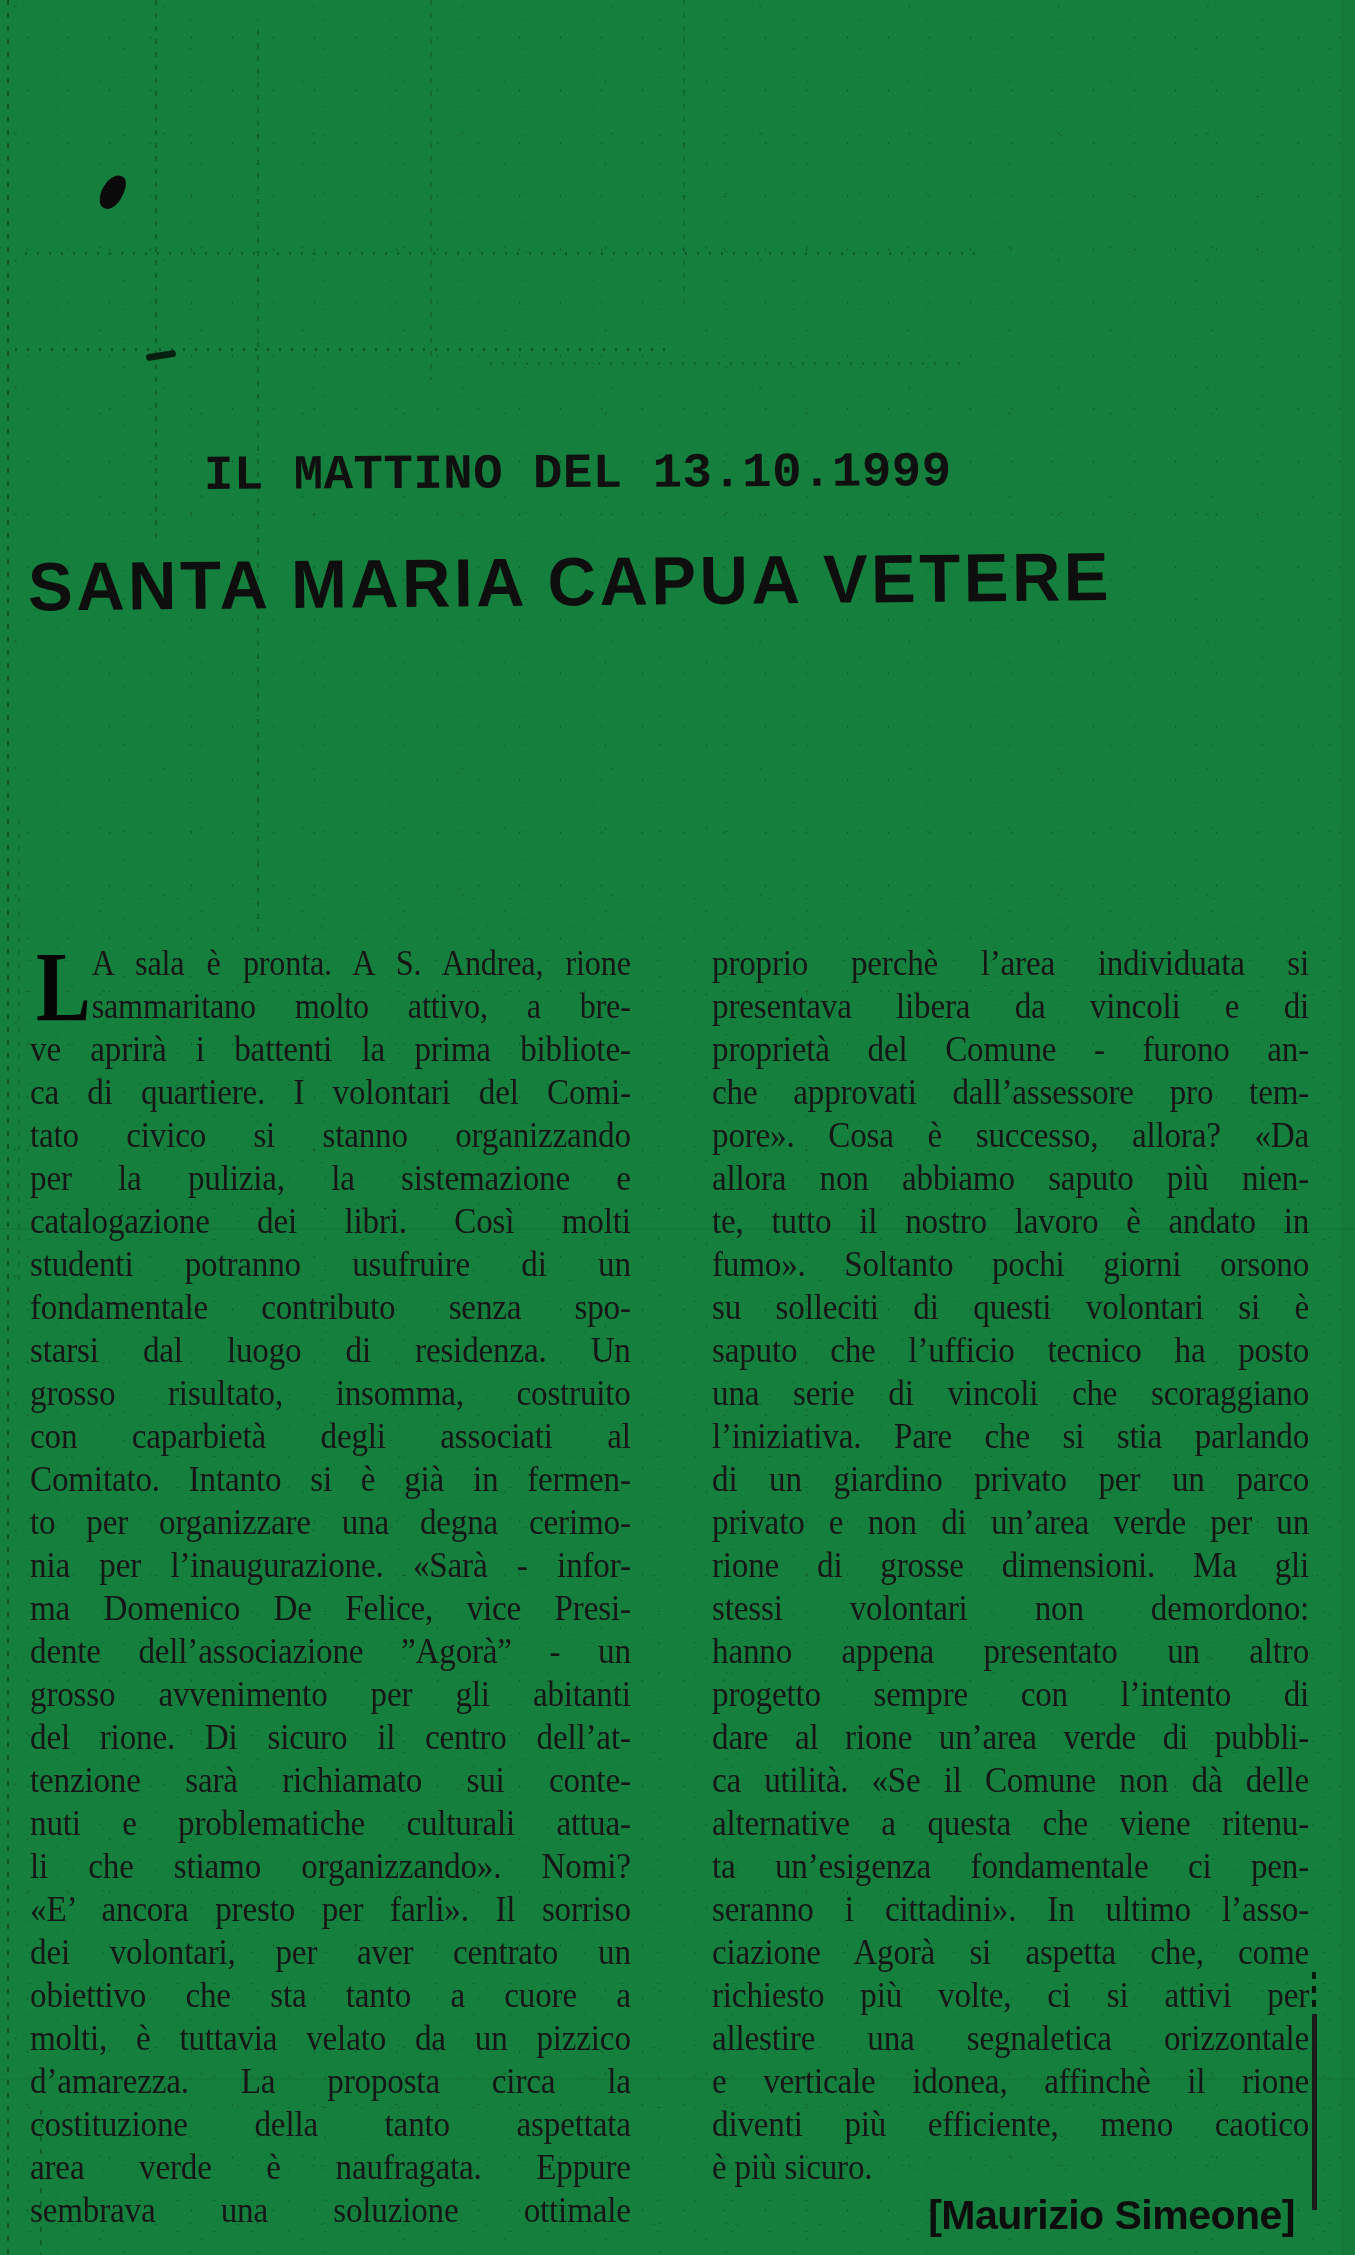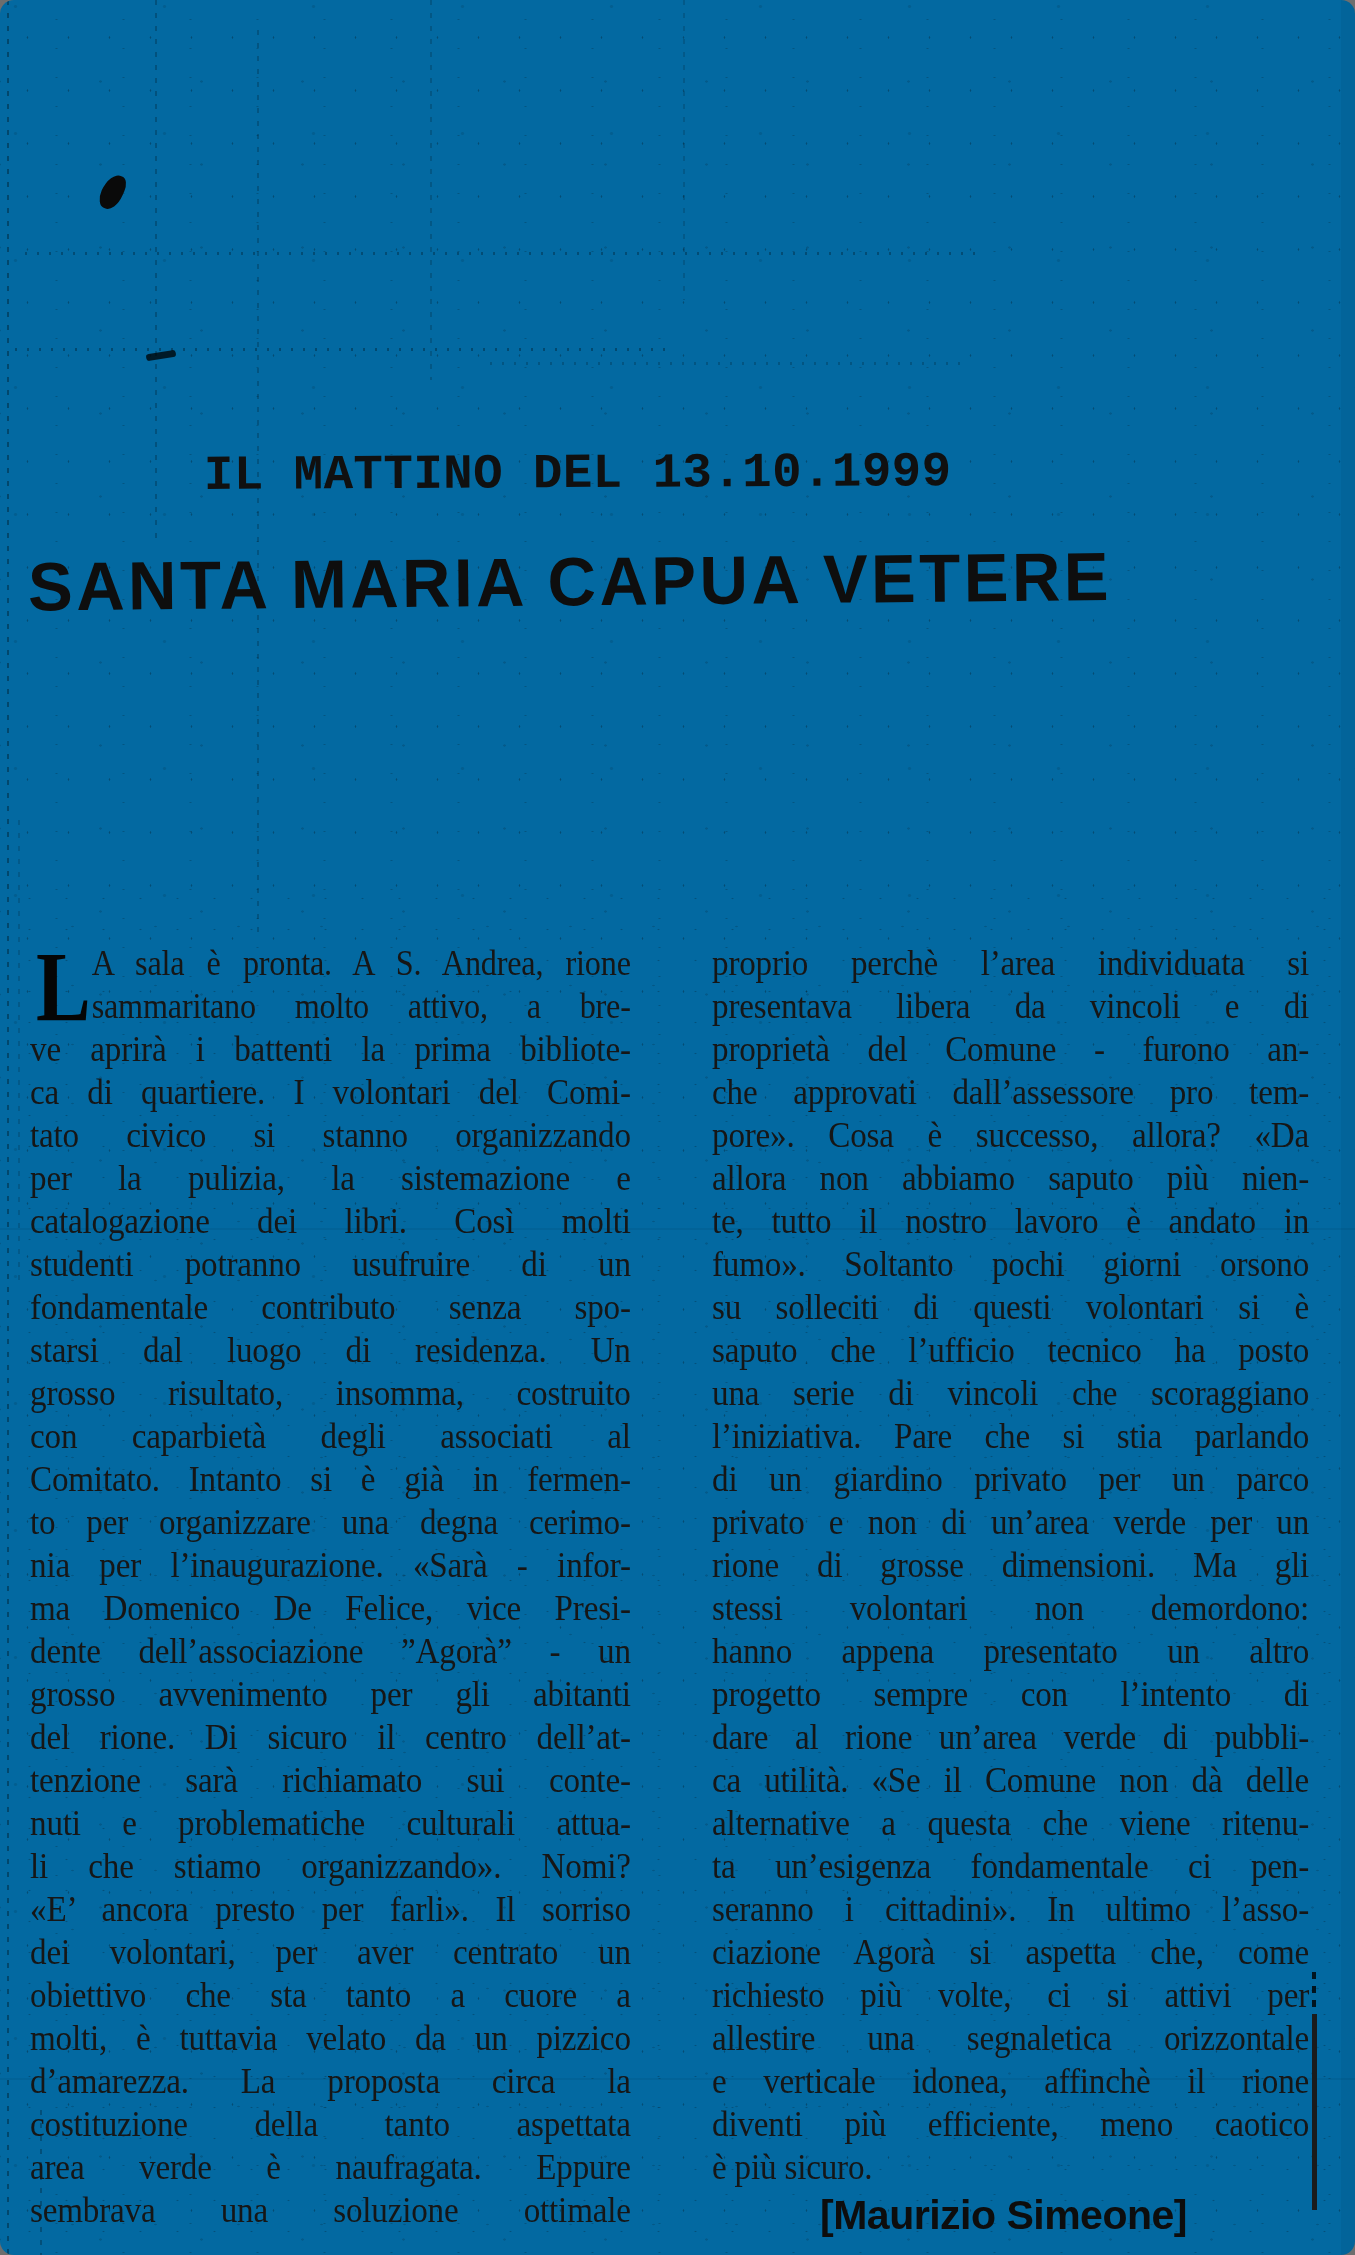--- a/index.html
+++ b/index.html
@@ -1,20 +1,19 @@
 <!DOCTYPE html>
 <html><head>
 <meta charset="utf-8">
 <style>
   html,body{margin:0;padding:0;background:#6e6e6e;}
   .page{
     position:relative;width:1355px;height:2255px;margin:0 auto;
-    background:#0369a1;overflow:hidden;color:#141414;
+    background:#15803d;overflow:hidden;color:#141414;
     font-family:"Liberation Serif",serif;
-    border-radius:14px;
   }
   
   .noise{
     position:absolute;inset:0;pointer-events:none;
     background-image:
       radial-gradient(rgba(10,10,10,.55) .6px, transparent 1.1px),
       radial-gradient(rgba(10,10,10,.38) .7px, transparent 1.3px),
       radial-gradient(rgba(10,10,10,.28) 1px, transparent 1.7px),
       radial-gradient(rgba(10,10,10,.20) 1.3px, transparent 2.1px);
     background-size:41px 53px, 67px 29px, 101px 83px, 149px 127px;
@@ -72,21 +71,21 @@
   .col-left .lines .bodyline:nth-child(1),
   .col-left .lines .bodyline:nth-child(2){padding-left:67px;font-size:35px;}
   .col-right .lines .bodyline:last-child{text-align-last:left;}
   .dropcap{
     position:absolute;left:6px;top:11px;z-index:2;
     font-family:"Liberation Serif",serif;font-weight:700;
     font-size:100px;line-height:68px;color:#050505;transform:scaleX(.82);transform-origin:left top;
   }
   .byline{
     width:597px;margin-top:3px;padding-right:14px;box-sizing:border-box;
-    text-align:center;font-family:"Liberation Sans",sans-serif;font-weight:700;
+    text-align:right;font-family:"Liberation Sans",sans-serif;font-weight:700;
     font-size:41px;letter-spacing:-.5px;color:#0d0d0d;
   }
   .rule-right{position:absolute;left:1312px;top:2014px;width:5px;height:196px;background:#1b1b1b;}
   .rule-right-dash{position:absolute;left:1312px;top:1972px;width:4px;height:36px;
     background-image:repeating-linear-gradient(180deg, rgba(0,0,0,.8) 0 7px, transparent 7px 14px);}
 </style>
 </head>
 <body>
 
 <div class="page">

